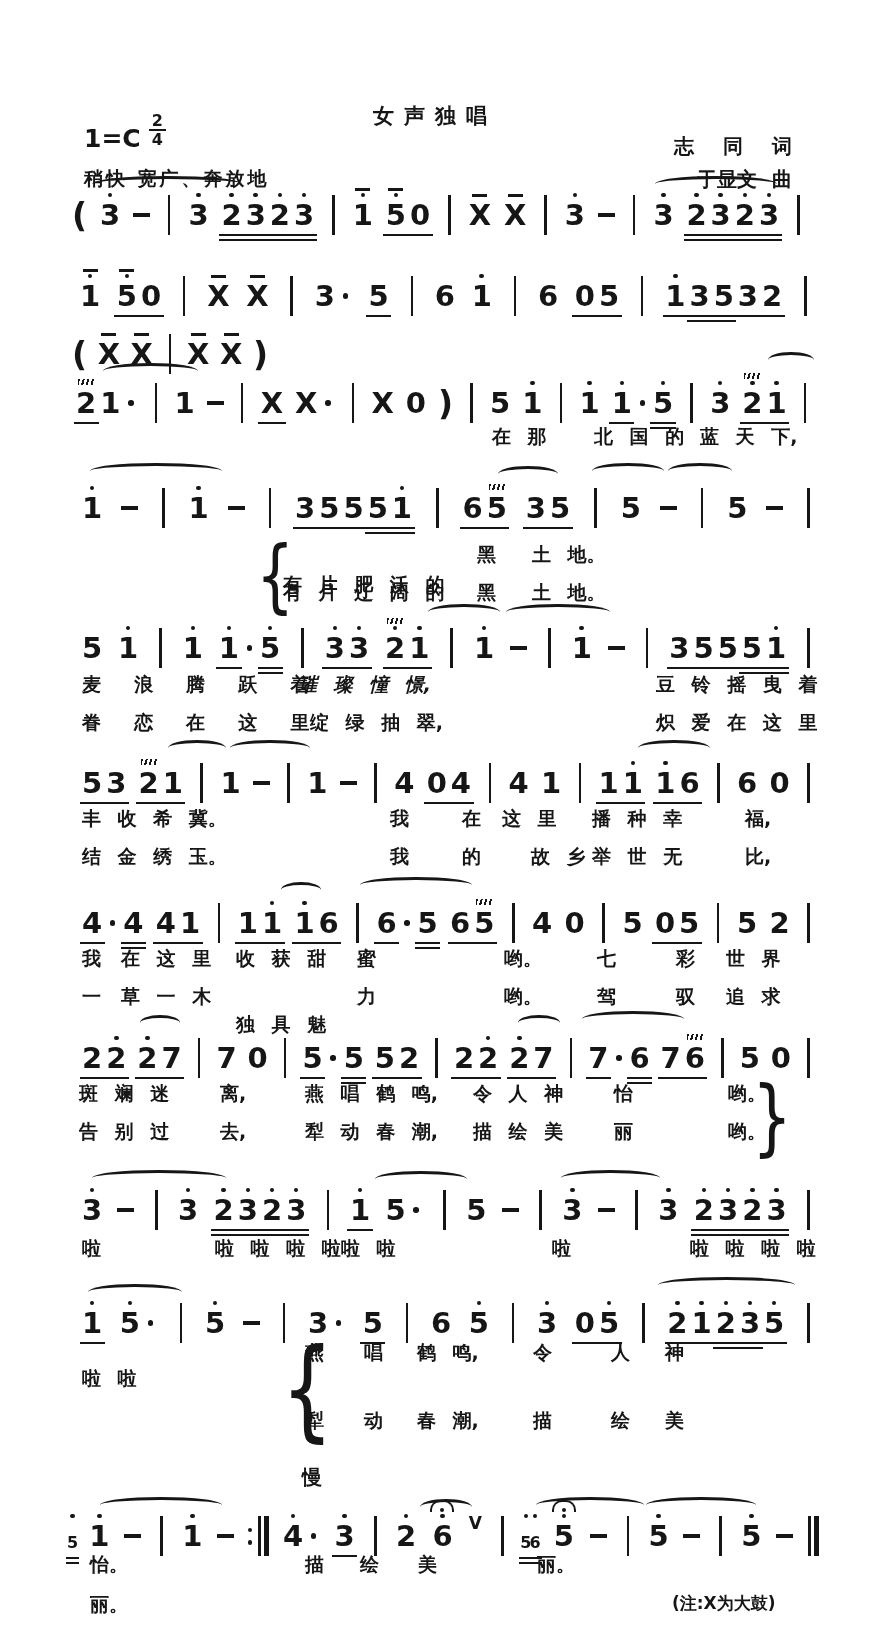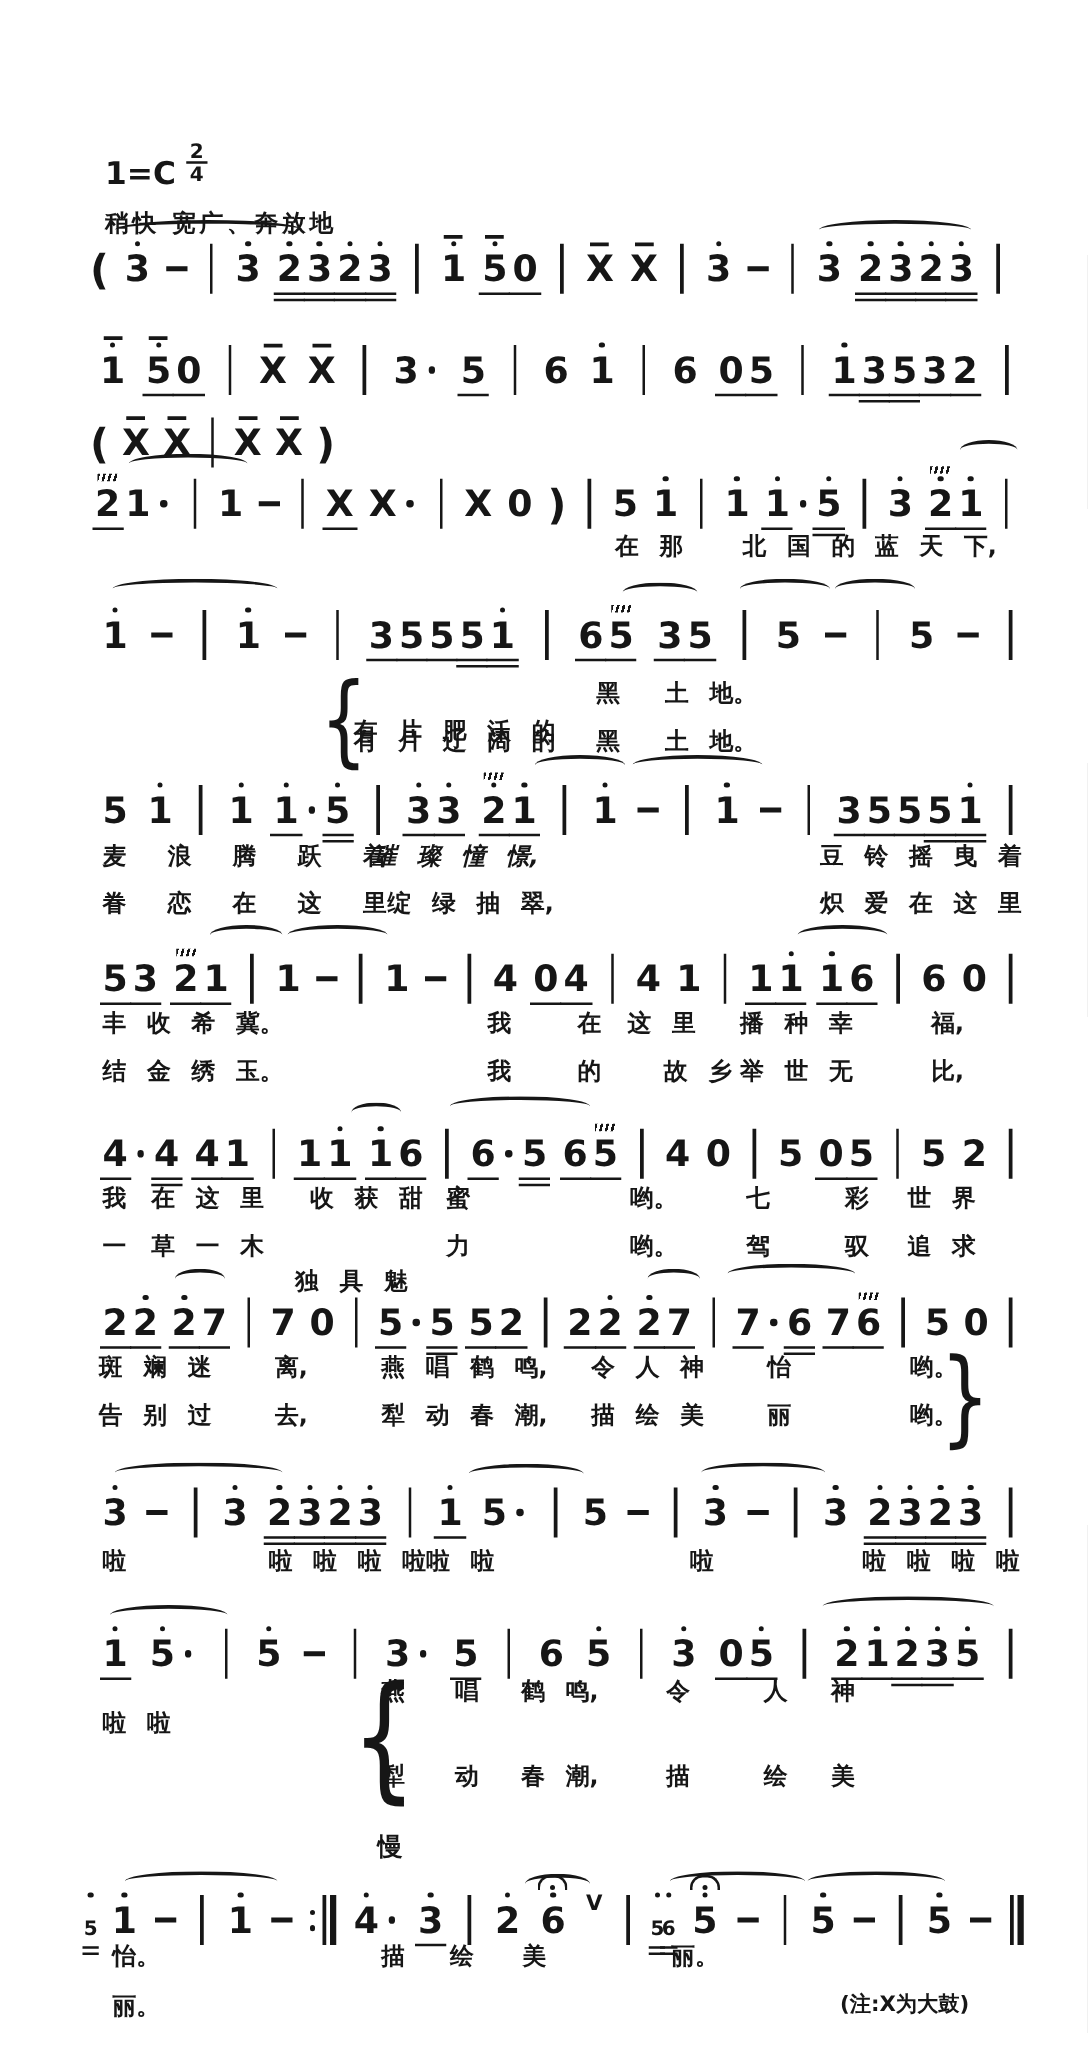--- a/index.html
+++ b/index.html
@@ -53,28 +53,33 @@
   .arc{position:absolute;height:13px;border-top:3px solid #161616;border-radius:50% 50% 0 0;}
   .lseg{position:absolute;font-size:19px;font-weight:700;white-space:pre;word-spacing:10px;}
   .brace{position:absolute;font-weight:400;transform:scaleX(.75);transform-origin:left center;}
   .ann{position:absolute;font-size:20px;font-weight:800;}
   .footnote{position:absolute;font-size:17px;font-weight:800;}
 </style>
 </head>
 <body>
 
 <div id="page">
+  <div class="subtitle">女声独唱</div>
   <div class="keybox">
     <span>1=C</span>
     <span class="frac">
       <span class="num">2</span>
       <span class="den">4</span>
     </span>
   </div>
   <div class="tempo">稍快 宽广、奔放地</div>
+  <div class="credits">
+    <div class="lyr">志 同 词</div>
+    <div class="cmp">于显文 曲</div>
+  </div>
   <div id="notation">
       <div class="mline" style="left: 72px; top: 173px; width: 733px;">
         <span class="tok paren">
           <span class="top"></span>
           <span class="ch">(</span>
           <span class="bot"></span>
         </span>
         <span class="tok">
           <span class="top">
             <span class="odot"></span>
@@ -1510,21 +1515,21 @@
           <span class="ch">
             <span class="bl"></span>
           </span>
           <span class="bot"></span>
         </span>
       </div>
       <div class="arc" style="left: 281px; top: 882px; width: 40px;"></div>
       <div class="arc" style="left: 360px; top: 877px; width: 112px;"></div>
       <div class="lseg" style="left: 82px; top: 946px;">我</div>
       <div class="lseg" style="left: 121px; top: 946px;">在 这 里</div>
-      <div class="lseg" style="left: 248px; top: 946px;">收 获 甜</div>
+      <div class="lseg" style="left: 236px; top: 946px;">收 获 甜</div>
       <div class="lseg" style="left: 357px; top: 946px;">蜜</div>
       <div class="lseg" style="left: 504px; top: 946px;">哟。</div>
       <div class="lseg" style="left: 597px; top: 946px;">七</div>
       <div class="lseg" style="left: 676px; top: 946px;">彩</div>
       <div class="lseg" style="left: 726px; top: 946px;">世 界</div>
       <div class="lseg" style="left: 82px; top: 984px;">一</div>
       <div class="lseg" style="left: 121px; top: 984px;">草 一 木</div>
       <div class="lseg" style="left: 236px; top: 1012px;">独 具 魅</div>
       <div class="lseg" style="left: 357px; top: 984px;">力</div>
       <div class="lseg" style="left: 504px; top: 984px;">哟。</div>

